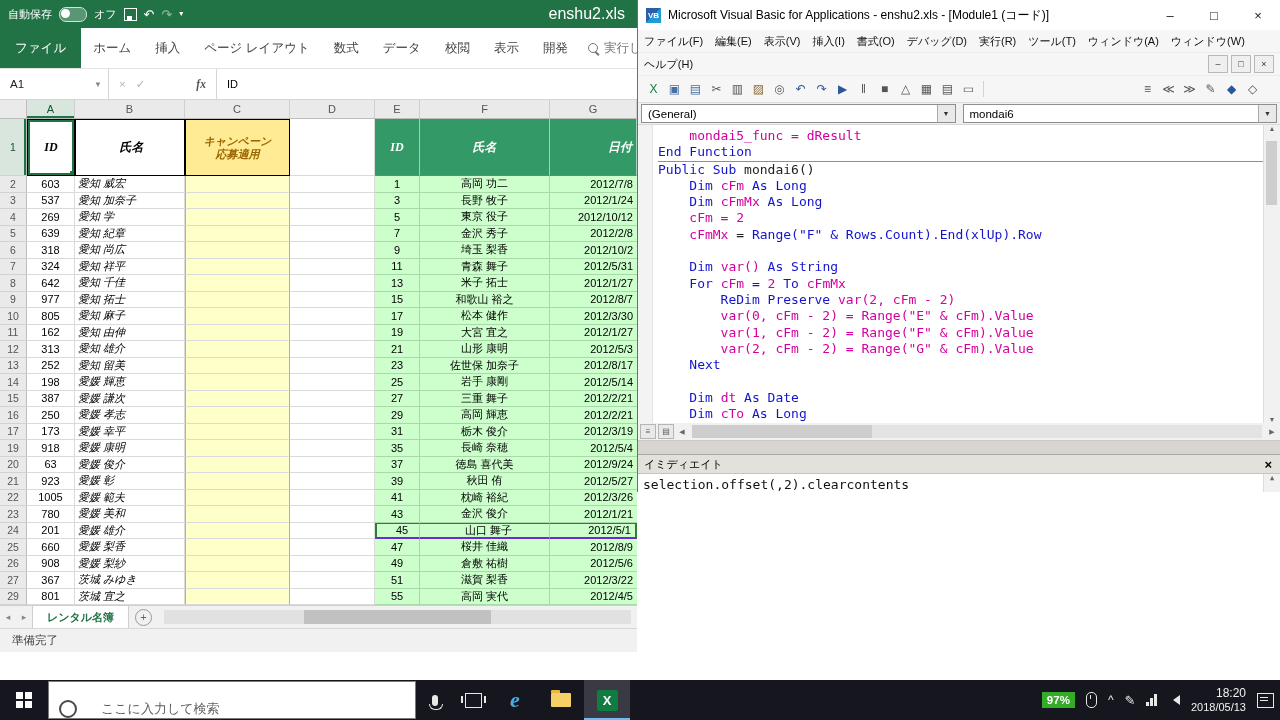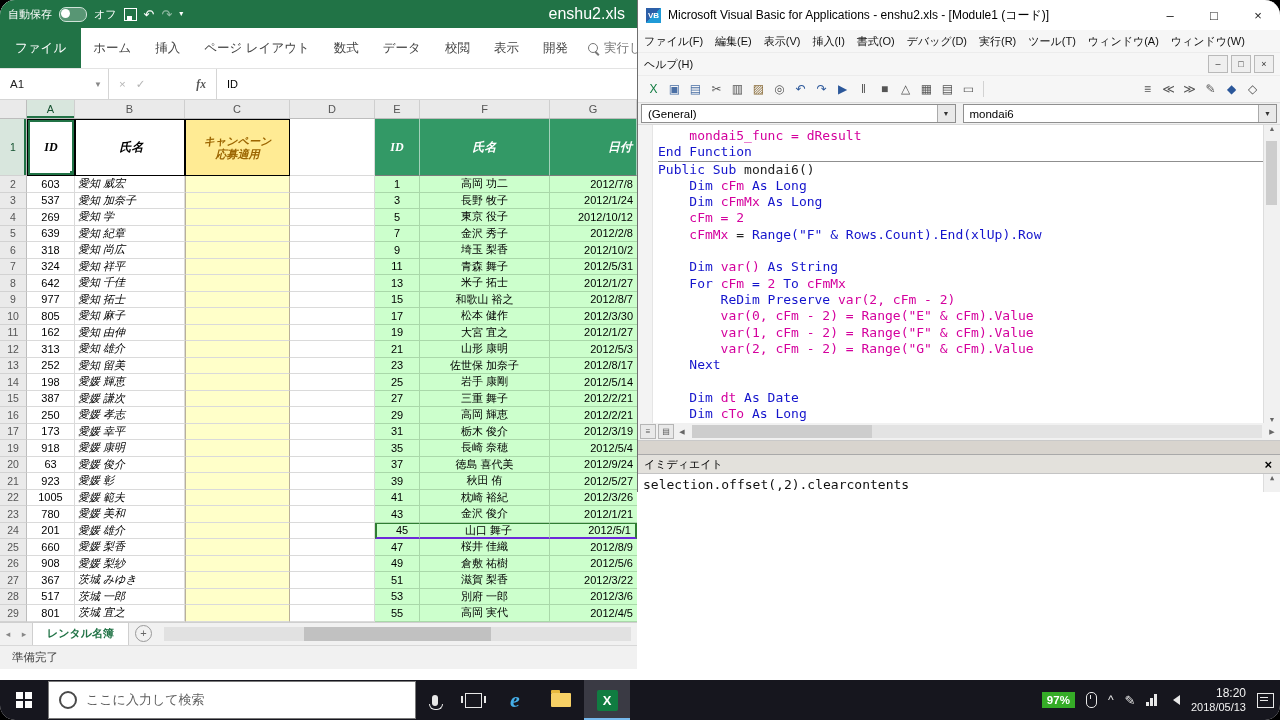--- a/index.html
+++ b/index.html
@@ -1,17 +1,17 @@
 <!DOCTYPE html>
 <html style="--accent: #217346; --header_green: #339966; --cell_green: #CCFFCC; --grid_green_line: #A9D8A9; --header_yellow: #FFEB94; --cell_yellow: #FFFFC9; --yellow_text: #9C6500; --kw_blue: #1414CC; --ident_magenta: #D4009D; --battery_green: #35AC27; --taskbar_bg: #16161E;"><head>
 <meta charset="utf-8">
 <style>
   html,body{margin:0;padding:0;background:#000;}
   #screen{position:relative;width:1280px;height:720px;overflow:hidden;background:#fff;
-          font-family:"Liberation Sans",sans-serif;border-radius:15px;-webkit-font-smoothing:antialiased;}
+          font-family:"Liberation Sans",sans-serif;-webkit-font-smoothing:antialiased;}
   
   .excel{position:absolute;left:0;top:0;width:637px;height:680px;background:#fff;overflow:hidden;}
   .xl-title{height:28px;background:var(--accent);display:flex;align-items:center;color:#fff;
             font-size:11px;gap:7px;padding:0 8px;}
   .toggle{width:26px;height:13px;border:1px solid #cfe3d8;border-radius:7px;position:relative;background:rgba(255,255,255,.25);}
   .toggle:after{content:"";position:absolute;left:1px;top:1px;width:9px;height:9px;border-radius:50%;background:#fff;}
   .floppy{width:11px;height:11px;border:1px solid #fff;position:relative;}
   .floppy:after{content:"";position:absolute;left:2px;bottom:0;width:5px;height:4px;background:#fff;}
   .qat{font-size:13px;line-height:1;}
   .dim{opacity:.5;}
@@ -124,21 +124,21 @@
   .t-p{} .t-b1{font-weight:bold;font-style:italic;} .t-i1{font-style:italic;}
   .imm-vscroll{position:absolute;right:0;top:0;bottom:0;width:16px;background:#F1F1F1;border-left:1px solid #DDD;
                display:flex;flex-direction:column;justify-content:space-between;align-items:center;font-size:7px;color:#666;}
   
   .taskbar{position:absolute;left:0;top:680px;width:1280px;height:40px;background:var(--taskbar_bg);
            display:flex;align-items:center;color:#eee;}
   .tb-start{width:48px;height:40px;display:flex;align-items:center;justify-content:center;}
   .winlogo{width:16px;height:16px;display:grid;grid-template-columns:7px 7px;grid-template-rows:7px 7px;gap:2px;}
   .winlogo div{background:#fdfdfd;}
   .searchbox{width:368px;height:38px;background:#fff;border:1px solid #7a7a7a;box-sizing:border-box;display:flex;
-             align-items:center;gap:9px;padding-left:10px;}
+             align-items:flex-end;gap:24px;padding-left:10px;}
   .cortana{width:14px;height:14px;border:2px solid #4a4a4a;border-radius:50%;flex:0 0 auto;}
   .search-text{font-size:13px;color:#5f5f5f;white-space:nowrap;}
   .tbbtn{width:38px;height:40px;display:flex;align-items:center;justify-content:center;}
   .mic{width:6px;height:11px;background:#e8e8e8;border-radius:3px;position:relative;}
   .mic:after{content:"";position:absolute;left:-3px;bottom:-4px;width:12px;height:5px;
              border:1.5px solid #e8e8e8;border-top:none;border-radius:0 0 7px 7px;}
   .taskview{width:15px;height:13px;border:1.5px solid #e8e8e8;position:relative;background:transparent;}
   .taskview:before{content:"";position:absolute;left:-5px;top:2px;width:2px;height:7px;background:#e8e8e8;}
   .taskview:after{content:"";position:absolute;right:-5px;top:2px;width:2px;height:7px;background:#e8e8e8;}
   .appbtn{width:46px;height:40px;display:flex;align-items:center;justify-content:center;}
@@ -475,30 +475,20 @@
           <div class="rowh">27</div>
           <div class="cell ca">367</div>
           <div class="cell cb">茨城 みゆき</div>
           <div class="cell cc"></div>
           <div class="cell cd"></div>
           <div class="cell ce">51</div>
           <div class="cell cf">滋賀 梨香</div>
           <div class="cell cg">2012/3/22</div>
         </div>
         <div class="grow">
-          <div class="rowh">28</div>
-          <div class="cell ca">517</div>
-          <div class="cell cb">茨城 一郎</div>
-          <div class="cell cc"></div>
-          <div class="cell cd"></div>
-          <div class="cell ce">53</div>
-          <div class="cell cf">別府 一郎</div>
-          <div class="cell cg">2012/3/6</div>
-        </div>
-        <div class="grow">
           <div class="rowh">29</div>
           <div class="cell ca">801</div>
           <div class="cell cb">茨城 宜之</div>
           <div class="cell cc"></div>
           <div class="cell cd"></div>
           <div class="cell ce">55</div>
           <div class="cell cf">高岡 実代</div>
           <div class="cell cg">2012/4/5</div>
         </div>
       </div>

